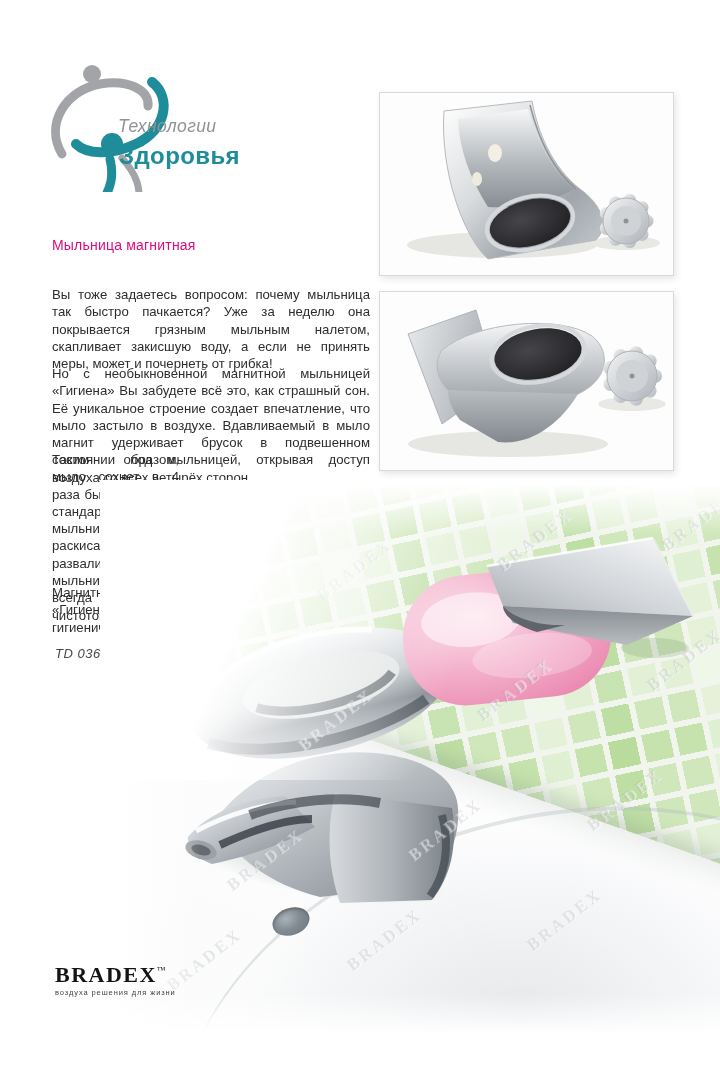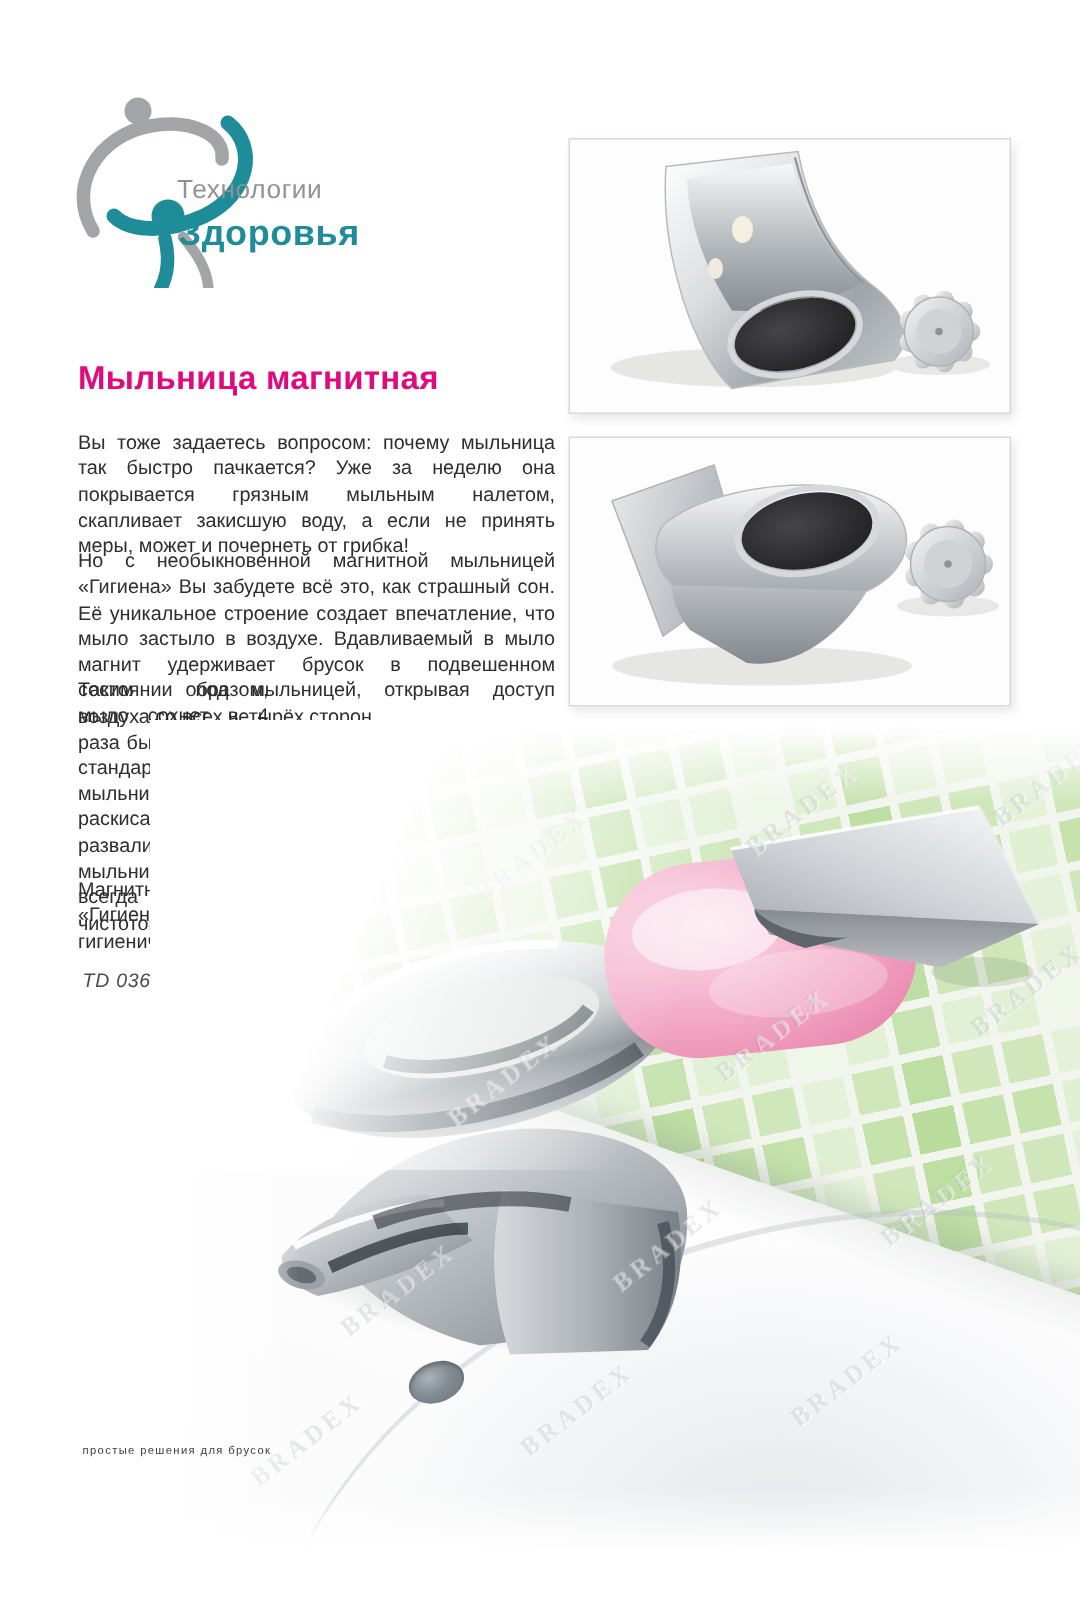--- a/index.html
+++ b/index.html
@@ -2,26 +2,26 @@
 <html lang="ru"><head>
 <meta charset="utf-8">
 <style>
   html,body{margin:0;padding:0;background:#ffffff;}
   .page{position:relative;width:720px;height:1080px;background:#ffffff;overflow:hidden;
         font-family:"Liberation Sans",sans-serif;}
 
   
   .logo-block{position:absolute;left:48px;top:62px;width:300px;height:130px;}
   .logo-fig{position:absolute;left:0;top:0;}
-  .logo-l1{position:absolute;left:70px;top:54px;font-size:17.5px;color:#8f9296;letter-spacing:.4px;}
+  .logo-l1{position:absolute;left:70px;top:54px;font-size:17.5px;color:#8f9296;letter-spacing:.4px;font-style:italic;}
   .logo-l2{position:absolute;left:71px;top:80px;font-size:24px;color:#1e8c99;font-weight:bold;letter-spacing:.4px;}
 
   
-  .title{position:absolute;left:52px;top:223px;font-size:22px;line-height:27px;
-         font-weight:bold;color:#e0097e;letter-spacing:.2px;}
+  .title{position:absolute;left:52px;top:223px;font-size:14px;line-height:27px;
+         font-weight:normal;color:#e0097e;letter-spacing:.2px;}
   .para{position:absolute;margin:0;font-size:13.2px;line-height:17.3px;color:#2d2d2d;text-align:justify;}
   .p1{left:52px;top:286px;width:318px;}
   .p2w{left:52px;top:365px;width:318px;}
   .p2n{left:52px;top:451px;width:127px;}
   .p3{left:52px;top:584px;width:133px;}
   .code{position:absolute;left:55px;top:646px;font-size:13px;font-style:italic;color:#4a4a4a;letter-spacing:.5px;}
 
   
   .photo-card{position:absolute;background:#fdfdfd;border:1px solid #d9d9d9;
               box-shadow:2px 3px 7px rgba(0,0,0,.10);overflow:hidden;}
@@ -292,16 +292,19 @@
     <div class="wm" style="left:240px;top:450px">BRADEX</div>
     <div class="wm" style="left:420px;top:430px">BRADEX</div>
 
     <div class="fade-top"></div>
     <div class="fade-tl"></div>
     <div class="fade-left"></div>
     <div class="fade-bottom"></div>
   </div>
 
   <div class="footer-brand">
-    <div class="fb-tag">простые решения для брусок</div>
+    <div>
+      <span class="fb-name">BRADEX</span><span class="fb-tm">™</span>
+    </div>
+    <div class="fb-tag">воздуха решения для жизни</div>
   </div>
 
 </div>
 
 </body></html>

